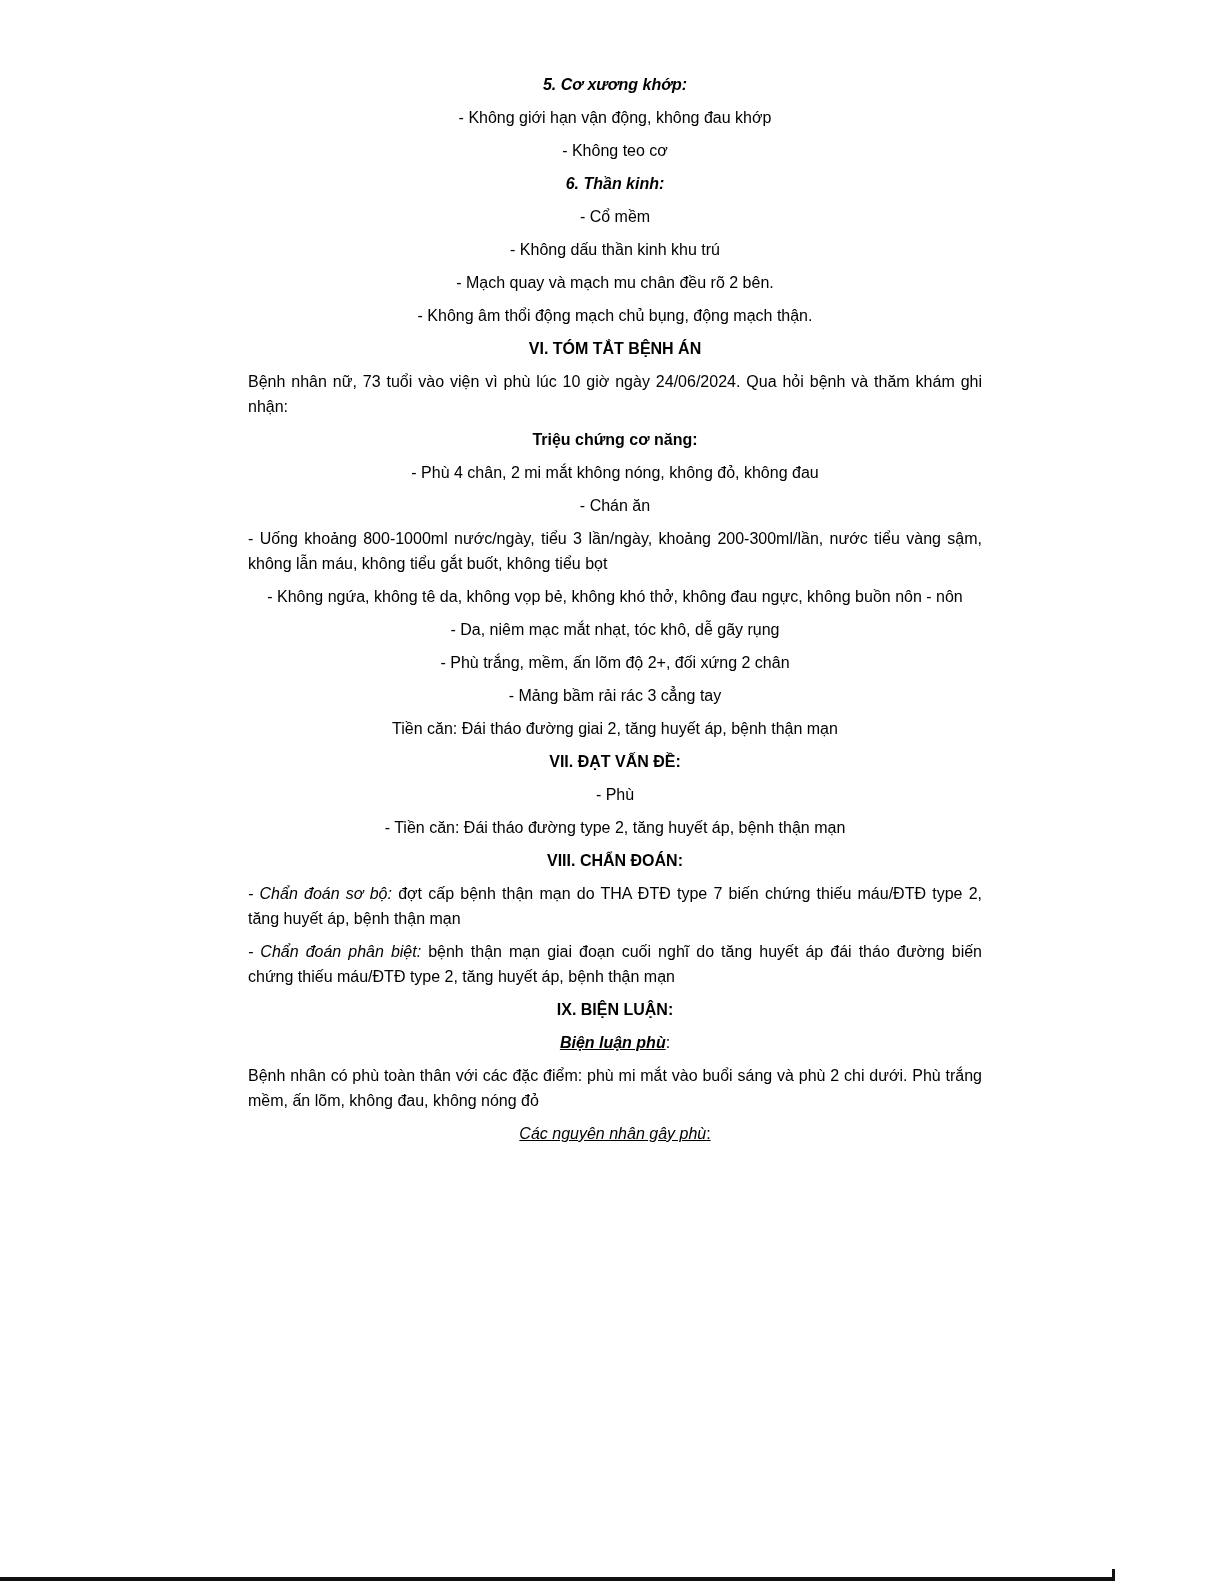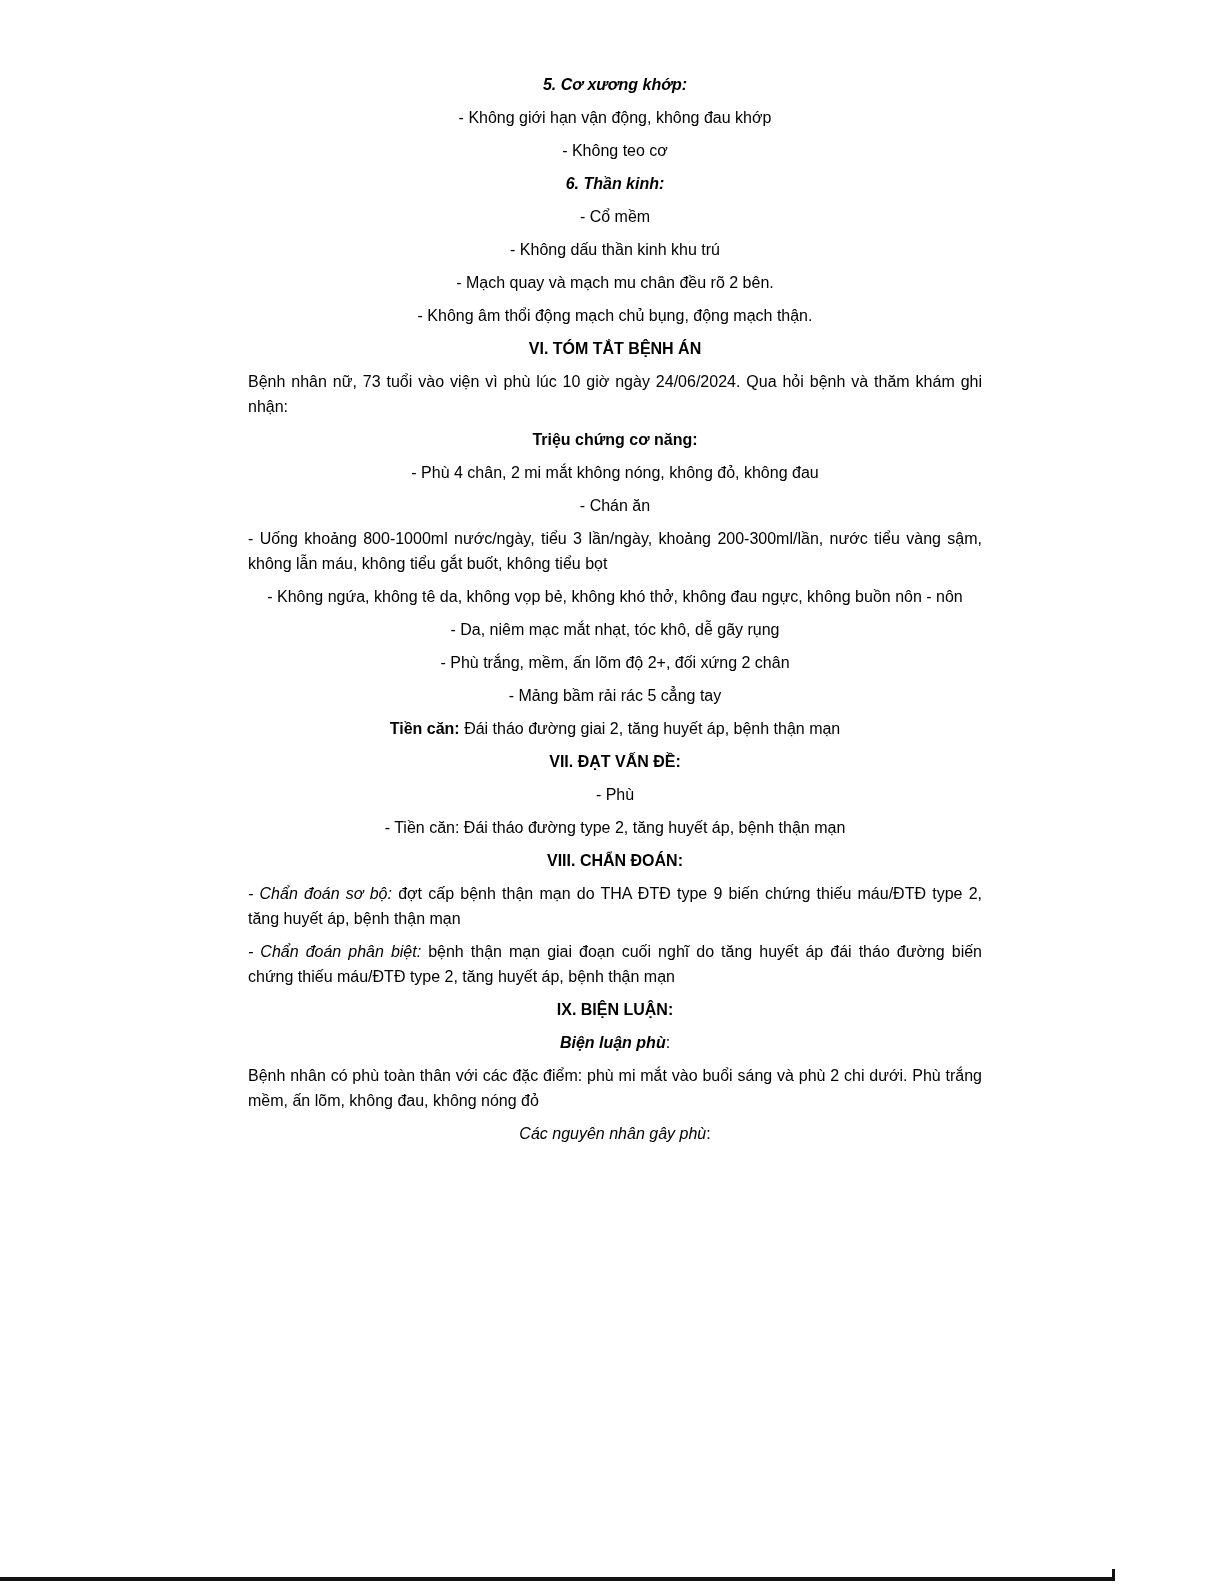--- a/index.html
+++ b/index.html
@@ -24,23 +24,23 @@
   }
   .block {
     margin: 0 0 8px 0;
     line-height: 25px;
     white-space: normal;
     text-align: center;
   }
   .just { text-align: justify; }
   .hb  { font-weight: bold; }                      
   .hbi { font-weight: bold; font-style: italic; }  
-  .b   { font-weight: bold; }
+  .b   { font-weight: normal; }
   .it  { font-style: italic; }
-  .u   { }
+  .u   { text-decoration: underline; }
   .page-rule {
     position: absolute;
     left: 0;
     top: 1577px;
     width: 1115px;
     height: 4px;
     background: #111111;
   }
   .page-rule-tick {
     position: absolute;
@@ -71,33 +71,33 @@
   <div class="block just">Bệnh nhân nữ, 73 tuổi vào viện vì phù lúc 10 giờ ngày 24/06/2024. Qua hỏi bệnh và thăm khám ghi nhận:</div>
 
   <div class="block hb">Triệu chứng cơ năng:</div>
   <div class="block">- Phù 4 chân, 2 mi mắt không nóng, không đỏ, không đau</div>
   <div class="block">- Chán ăn</div>
   <div class="block just">- Uống khoảng 800-1000ml nước/ngày, tiểu 3 lần/ngày, khoảng 200-300ml/lần, nước tiểu vàng sậm, không lẫn máu, không tiểu gắt buốt, không tiểu bọt</div>
   <div class="block">- Không ngứa, không tê da, không vọp bẻ, không khó thở, không đau ngực, không buồn nôn - nôn</div>
 
   <div class="block">- Da, niêm mạc mắt nhạt, tóc khô, dễ gãy rụng</div>
   <div class="block">- Phù trắng, mềm, ấn lõm độ 2+, đối xứng 2 chân</div>
-  <div class="block">- Mảng bầm rải rác 5 cẳng tay</div>
+  <div class="block">- Mảng bầm rải rác 3 cẳng tay</div>
 
   <div class="block">
     <span class="b">Tiền căn:</span><span> Đái tháo đường giai 2, tăng huyết áp, bệnh thận mạn</span>
   </div>
 
   <div class="block hb">VII. ĐẠT VẤN ĐỀ:</div>
   <div class="block">- Phù</div>
   <div class="block">- Tiền căn: Đái tháo đường type 2, tăng huyết áp, bệnh thận mạn</div>
 
   <div class="block hb">VIII. CHẨN ĐOÁN:</div>
   <div class="block just">
-    <span class="it">- Chẩn đoán sơ bộ:</span><span> đợt cấp bệnh thận mạn do THA ĐTĐ type 9 biến chứng thiếu máu/ĐTĐ type 2, tăng huyết áp, bệnh thận mạn</span>
+    <span class="it">- Chẩn đoán sơ bộ:</span><span> đợt cấp bệnh thận mạn do THA ĐTĐ type 7 biến chứng thiếu máu/ĐTĐ type 2, tăng huyết áp, bệnh thận mạn</span>
   </div>
   <div class="block just">
     <span class="it">- Chẩn đoán phân biệt:</span><span> bệnh thận mạn giai đoạn cuối nghĩ do tăng huyết áp đái tháo đường biến chứng thiếu máu/ĐTĐ type 2, tăng huyết áp, bệnh thận mạn</span>
   </div>
 
   <div class="block hb">IX. BIỆN LUẬN:</div>
 
   <div class="block">
     <span class="hbi u">Biện luận phù</span><span>:</span>
   </div>

